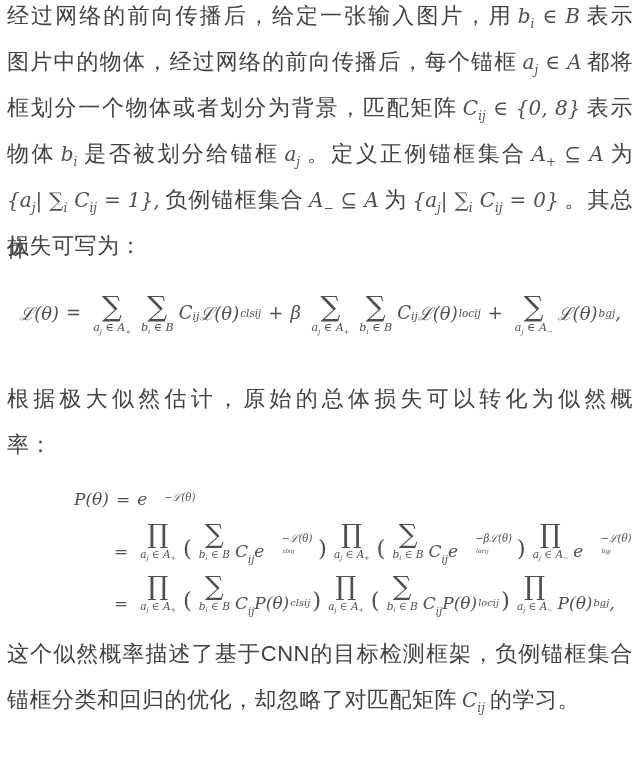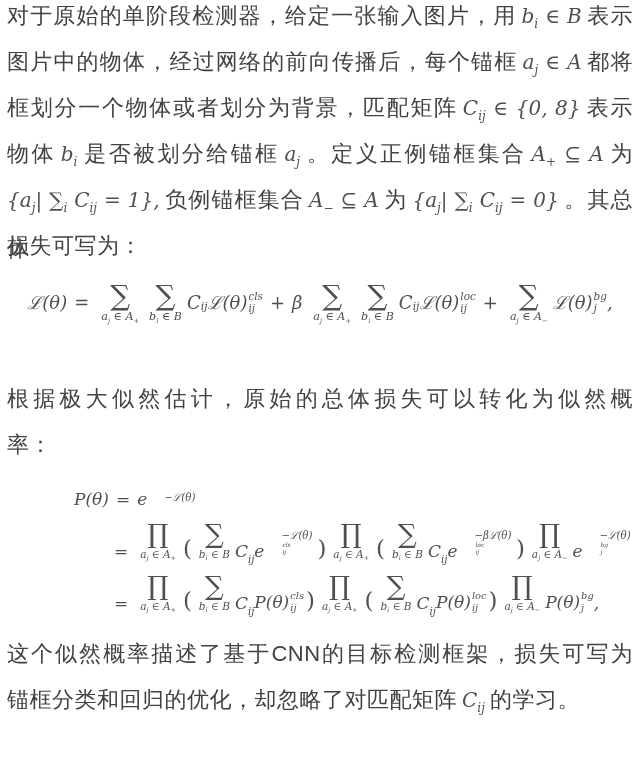--- a/index.html
+++ b/index.html
@@ -9,51 +9,51 @@
   .line{height:46px;line-height:46px;font-size:22px;color:#424242;
         text-align:justify;white-space:nowrap;}
   .line.jl{text-align-last:justify;white-space:normal;}
   .zh{letter-spacing:0.5px;}
   
   .math{font-family:"DejaVu Serif","Liberation Serif",serif;color:#4f4f4f;
         font-size:20px;font-style:italic;margin:0 5px;white-space:nowrap;}
   .math:first-child{margin-left:0;}
   .disp,.frow{font-family:"DejaVu Serif","Liberation Serif",serif;color:#4f4f4f;
         font-style:italic;}
-  #f1{height:64px;margin-top:12px;display:flex;justify-content:center;align-items:flex-start;}
+  #f1{height:64px;margin-top:12px;display:flex;justify-content:center;align-items:center;}
   .disp{display:inline-flex;align-items:center;font-size:18px;}
   #f2{margin-top:7px;}
   .frow{display:flex;align-items:flex-end;font-size:17px;}
   .frow.r1{min-height:34px;margin-left:67px;}
   .frow.r23{min-height:52px;margin-left:100px;}
   .mt,.mo,.mp,.mb{white-space:pre;}
   .mt{font-style:italic;}
   .mo{font-style:normal;margin:0 7px;}
   .mp{font-style:normal;font-size:1.35em;margin:0 2px;vertical-align:-0.08em;}
   .msub,.msup{display:inline-block;font-size:0.6em;font-style:italic;}
   .msub{transform:translateY(0.38em);}
   .msup{transform:translateY(-0.5em);margin-left:17px;}
   .mss{display:inline-flex;align-items:center;vertical-align:middle;}
   .mb{font-style:italic;}
-  .mstack{display:inline-flex;flex-direction:column;align-items:flex-start;
+  .mstack{display:inline-flex;align-items:flex-start;
           font-size:0.58em;line-height:1.15;margin-left:1px;vertical-align:middle;}
   .mrow{display:block;}
   .mbig{display:inline-flex;flex-direction:column;align-items:center;margin:0 5px;
         vertical-align:middle;}
   .mop{font-style:normal;font-size:1.55em;line-height:1.05;}
   .mund{display:block;font-style:italic;font-size:0.62em;line-height:1.2;white-space:nowrap;}
   .mt31{margin-top:31px;}
   .mt18{margin-top:18px;}
 </style>
 </head>
 <body>
 
 <div class="doc">
 
-  <div class="line jl"><span class="zh">对于原始的单阶段检测器，给定一张输入图片，用</span><span class="math"><span class="mt">b</span><span class="msub">i</span><span class="mt"> ∈ B</span></span><span class="zh">表示</span></div>
+  <div class="line jl"><span class="zh">经过网络的前向传播后，给定一张输入图片，用</span><span class="math"><span class="mt">b</span><span class="msub">i</span><span class="mt"> ∈ B</span></span><span class="zh">表示</span></div>
 
   <div class="line jl"><span class="zh">图片中的物体，经过网络的前向传播后，每个锚框</span><span class="math"><span class="mt">a</span><span class="msub">j</span><span class="mt"> ∈ A</span></span><span class="zh">都将</span></div>
 
 
   <div class="line jl"><span class="zh">框划分一个物体或者划分为背景，匹配矩阵</span><span class="math"><span class="mt">C</span><span class="msub">ij</span><span class="mt"> ∈ {0, 8}</span></span><span class="zh">表示</span></div>
 
   <div class="line jl"><span class="zh">物体</span><span class="math"><span class="mt">b</span><span class="msub">i</span></span><span class="zh">是否被划分给锚框</span><span class="math"><span class="mt">a</span><span class="msub">j</span></span><span class="zh">。定义正例锚框集合</span><span class="math"><span class="mt">A</span><span class="msub">+</span><span class="mt"> ⊆ A</span></span><span class="zh">为</span></div>
 
   <div class="line jl"><span class="math"><span class="mt">{a</span><span class="msub">j</span><span class="mt">| ∑</span><span class="msub">i</span><span class="mt"> C</span><span class="msub">ij</span><span class="mt"> = 1},</span></span><span class="zh">负例锚框集合</span><span class="math"><span class="mt">A</span><span class="msub">−</span><span class="mt"> ⊆ A</span></span><span class="zh">为</span><span class="math"><span class="mt">{a</span><span class="msub">j</span><span class="mt">| ∑</span><span class="msub">i</span><span class="mt"> C</span><span class="msub">ij</span><span class="mt"> = 0}</span></span><span class="zh">。其总体</span></div>
 
@@ -226,17 +226,17 @@
           <span class="mb">P(θ)</span>
           <span class="mstack">
             <span class="mrow">bg</span>
             <span class="mrow">j</span>
           </span>
         </span>
         <span class="mt">,</span>
       </div>
   </div>
 
-  <div class="line jl mt18"><span class="zh">这个似然概率描述了基于CNN的目标检测框架，损失可写为</span></div>
+  <div class="line jl mt18"><span class="zh">这个似然概率描述了基于CNN的目标检测框架，负例锚框集合</span></div>
 
   <div class="line"><span class="zh">锚框分类和回归的优化，却忽略了对匹配矩阵</span><span class="math"><span class="mt">C</span><span class="msub">ij</span></span><span class="zh">的学习。</span></div>
 
 </div>
 
 </body></html>

